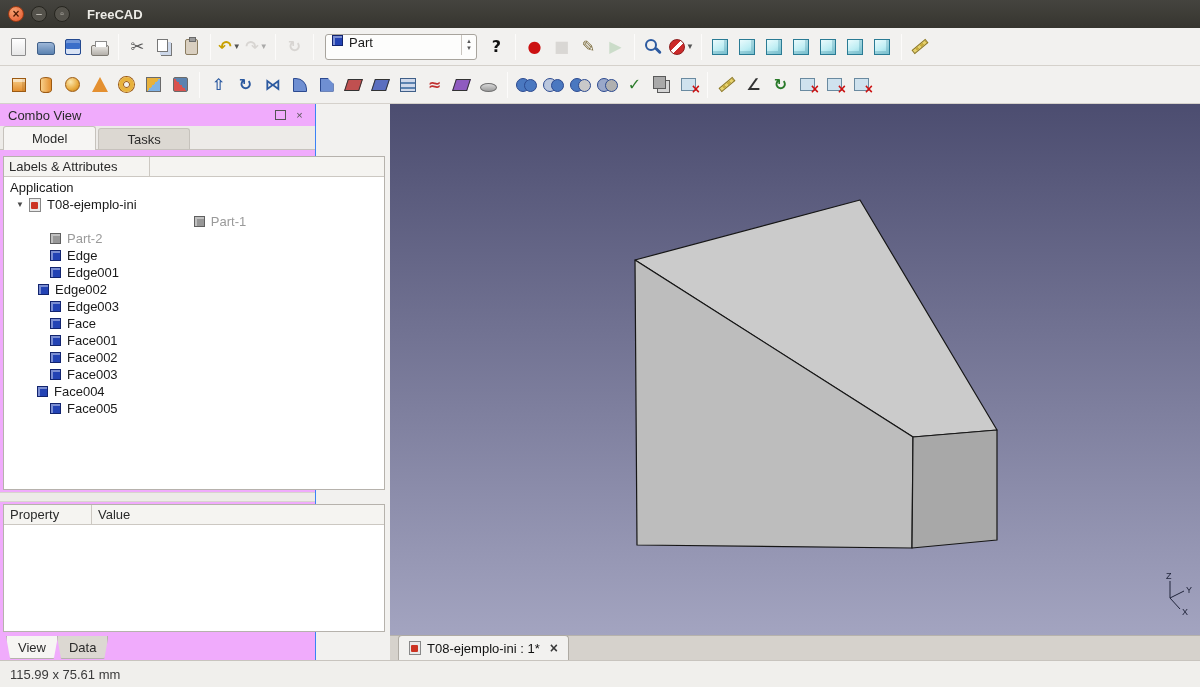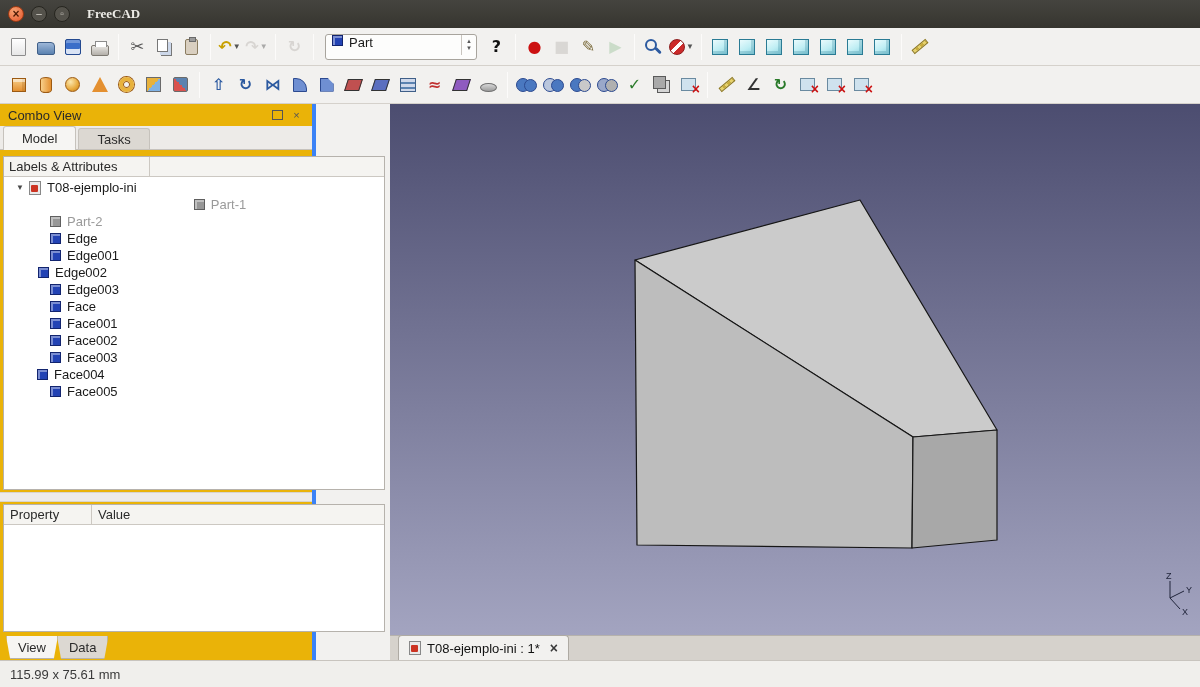--- a/index.html
+++ b/index.html
@@ -11,21 +11,21 @@
   }
   
   #titlebar { position:absolute; top:0; left:0; width:1200px; height:28px;
     background:linear-gradient(#45443f,#36352f); display:flex; align-items:center;
     padding-left:8px; gap:7px; }
   .wbtn { width:16px; height:16px; border-radius:50%; background:#54524b;
     border:1px solid #26251f; display:flex; align-items:center; justify-content:center;
     font-size:10px; color:#d8d5cd; line-height:1; }
   .wbtn.close { background:radial-gradient(circle at 35% 30%, #f6a272, #e4552c);
     border-color:#9c3a12; color:#4d1a05; font-size:12px; font-weight:bold; }
-  #win-title { margin-left:10px; font-weight:bold; color:#ecebe6; font-size:13px;font-family:Liberation Serif, serif; }
+  #win-title { margin-left:10px; font-weight:bold; color:#ecebe6; font-size:13px; }
   
   .toolbar { position:absolute; left:0; width:1200px; height:38px;
     background:#f2f1ef; border-bottom:1px solid #d5d1cb;
     display:flex; align-items:center; padding:0 5px; }
   #toolbar1 { top:28px; }
   #toolbar2 { top:66px; }
   .tbgroup { display:flex; align-items:center; }
   .tsep { width:1px; height:26px; background:#c7c3bd; border-right:1px solid #fcfbfa; margin:0 5px; flex:none; }
   .tbtn { min-width:27px; height:30px; padding:0 2px; display:flex; align-items:center;
     justify-content:center; border-radius:3px; flex:none; }
@@ -86,28 +86,28 @@
   .shp-redx { position:relative; width:15px; height:13px; background:#cfe2ee; border:1px solid #6a8aa0; }
   .shp-redx::after { content:"×"; position:absolute; right:-5px; bottom:-7px; color:#cc1111; font-weight:bold; font-size:14px; }
   
   #wbcombo { display:flex; align-items:flex-start; gap:6px; width:152px; height:26px; margin:0 6px;
     background:#fdfdfc; border:1px solid #a8a49d; border-radius:3px; padding:0 4px 0 6px; }
   #wbcombo .wb-label { flex:1; font-size:13px; color:#1a1a1a; }
   #wbcombo .spin { display:flex; flex-direction:column; align-items:center; justify-content:center;
     font-size:6px; color:#555; border-left:1px solid #c9c5bf; padding-left:4px; line-height:1.1; height:20px; }
   
   #sidepanel { position:absolute; top:104px; left:0; width:316px; height:556px;
-    background:#eab308; border-right:4px solid #3b82f6; }
+    background:#f0abfc; border-right:1px solid #3b82f6; }
   .cv-header { position:absolute; top:0; left:0; right:0; height:22px; display:flex; align-items:center; padding:0 8px; }
   .cv-header .spacer { flex:1; }
   .cv-hbtn { width:15px; height:15px; margin-left:4px; display:flex; align-items:center; justify-content:center; color:#555; font-size:11px; }
   .cv-hbtn.float::before { content:""; width:9px; height:8px; border:1px solid #555; display:block; }
   .cv-tabs { position:absolute; top:22px; left:0; right:0; height:24px; display:flex; align-items:flex-end;
     padding-left:3px; background:#edebe8; border-bottom:1px solid #c6c2bc; }
-  .cvtab { height:21px; padding:0 18px; display:flex; align-items:center; font-size:13px;
+  .cvtab { height:21px; padding:0 28px; display:flex; align-items:center; font-size:13px;
     border:1px solid #c6c2bc; border-bottom:none; border-radius:3px 3px 0 0; background:#dcd8d2; margin-right:2px; }
   .cvtab.active { background:#f6f5f3; height:24px; margin-bottom:-1px; position:relative; z-index:2; }
   .treebox { position:absolute; top:52px; left:3px; width:382px; height:334px;
     background:#fff; border:1px solid #b6b2ac; }
   .tree-header { height:20px; background:#f5f4f1; border-bottom:1px solid #ccc8c2; display:flex; align-items:stretch; }
   .th-cell { width:146px; border-right:1px solid #ccc8c2; display:flex; align-items:center; padding-left:5px; font-size:13px; color:#2a2a2a; }
   #tree { padding-top:2px; overflow:hidden; height:calc(100% - 20px); }
   .trow { display:flex; align-items:center; height:17px; font-size:13px; color:#1a1a1a; }
   .trow .arrow { font-size:8px; color:#4a4a4a; margin-right:4px; width:9px; flex:none; }
   .trow .lbl { white-space:nowrap; }
@@ -375,20 +375,23 @@
       </div>
       <div class="cvtab">
         <span>Tasks</span>
       </div>
     </div>
     <div class="treebox">
       <div class="tree-header">
         <span class="th-cell">Labels &amp; Attributes</span>
       </div>
       <div id="tree">
+          <div class="trow" style="padding-left: 6px;">
+            <span class="lbl">Application</span>
+          </div>
           <div class="trow bold" style="padding-left: 12px;">
             <span class="arrow">▼</span>
             <span class="ic-doc"></span>
             <span class="lbl">T08-ejemplo-ini</span>
           </div>
           <div class="trow muted" style="padding-left: 52px; justify-content: center;">
             <span class="ic-cube-gray"></span>
             <span class="lbl">Part-1</span>
           </div>
           <div class="trow muted" style="padding-left: 46px;">

